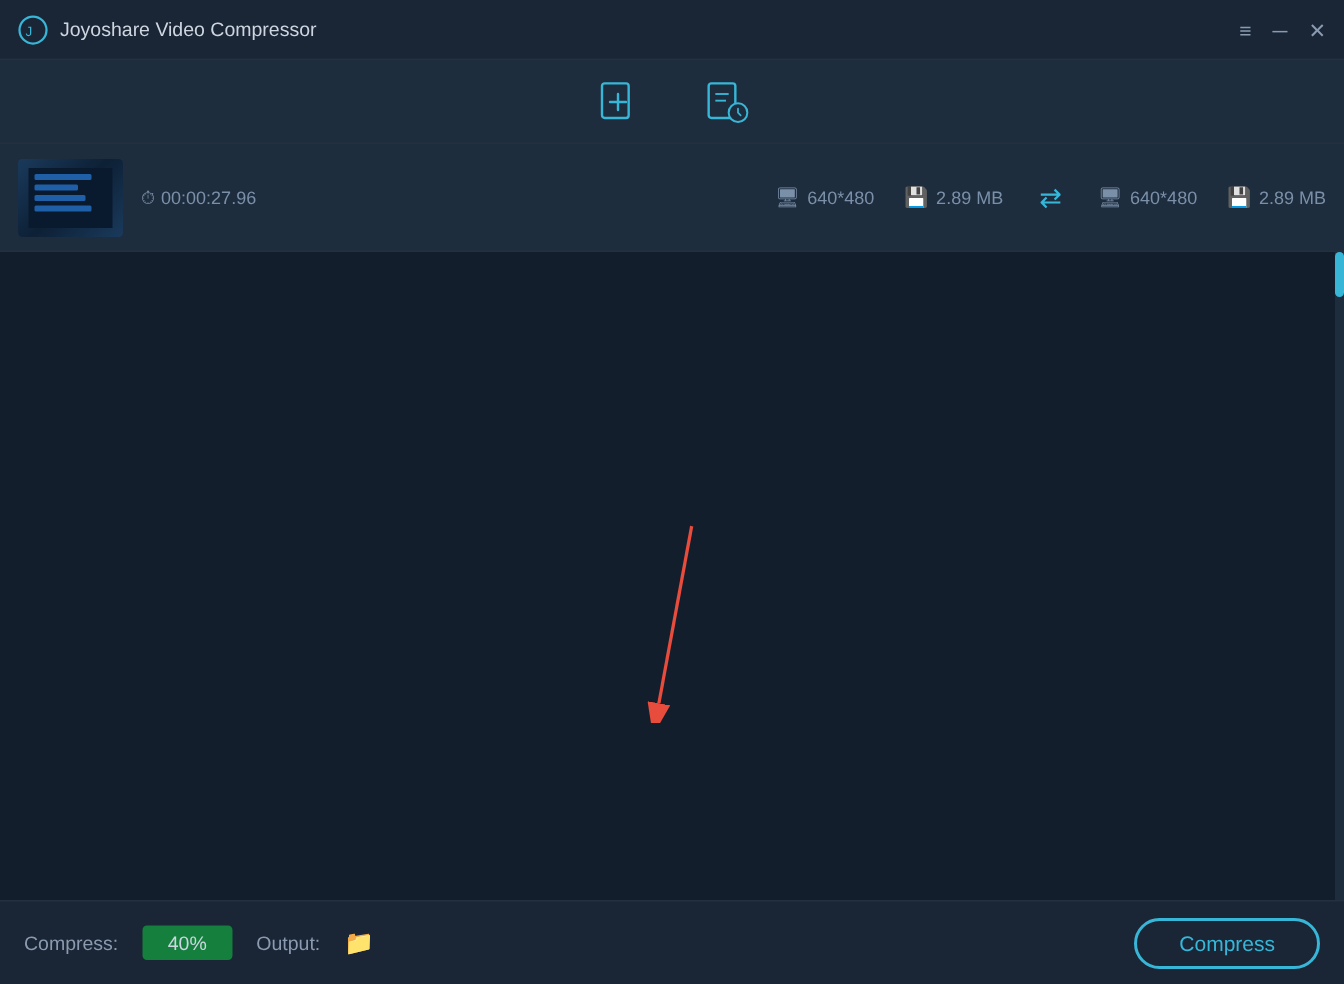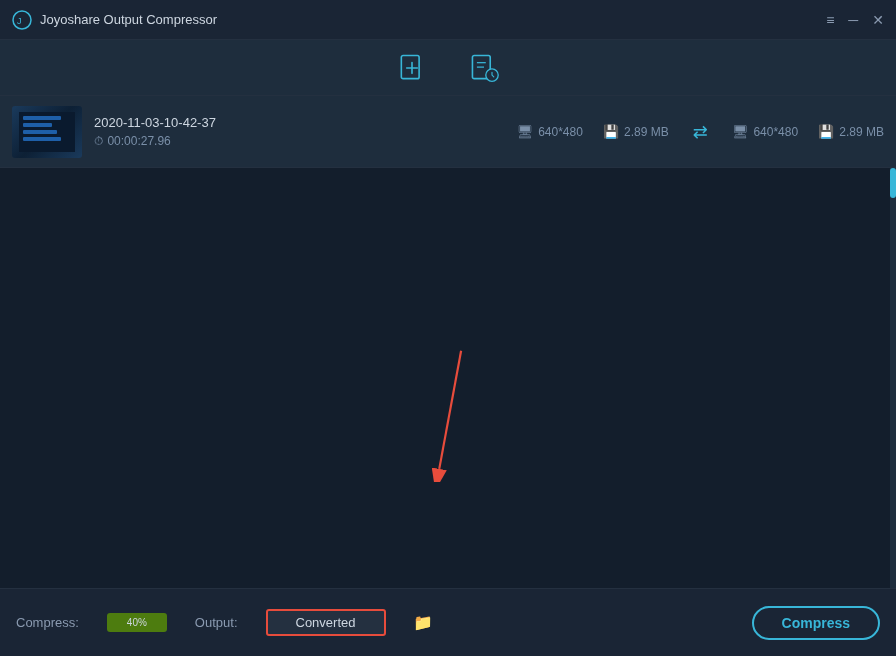--- a/index.html
+++ b/index.html
@@ -210,45 +210,45 @@
       align-items: center;
     }
 
     .arrow-svg {
       width: 120px;
       height: 140px;
     }
 
     
     .bottom-bar {
-      height: 68px;
+      height: 56px;
       background: #1a2535;
       border-top: 1px solid #243040;
       display: flex;
       align-items: center;
       padding: 0 16px;
-      gap: 28px;
+      gap: 16px;
       position: absolute;
       bottom: 0;
       left: 0;
       right: 0;
     }
 
     .bottom-label {
       font-size: 13px;
       color: #8a9ab0;
     }
 
     .compress-value {
-      background: #4d7c0f;
+      background: #15803d;
       border: none;
       border-radius: 3px;
       padding: 4px 10px;
       color: #cdd6e0;
-      font-size: 10px;
+      font-size: 13px;
       min-width: 60px;
       text-align: center;
     }
 
     .output-value {
       background: #243040;
       border: 2px solid #e74c3c;
       border-radius: 3px;
       padding: 4px 16px;
       color: #cdd6e0;
@@ -267,39 +267,38 @@
 
     .compress-btn {
       background: transparent;
       border: 2px solid #38b6d8;
       border-radius: 20px;
       padding: 7px 28px;
       color: #38b6d8;
       font-size: 14px;
       cursor: pointer;
       font-family: inherit;
-      font-weight: bold;
     }
 
     
     .output-highlight {
       border: 2px solid #e74c3c;
       border-radius: 3px;
     }
   </style>
 </head>
 <body>
 
 <div class="title-bar">
   <div class="title-bar-left">
     <svg class="app-logo" viewBox="0 0 20 20" fill="none">
       <circle cx="10" cy="10" r="9" stroke="#38b6d8" stroke-width="1.5"></circle>
       <text x="5" y="14" font-size="9" fill="#38b6d8" font-family="Arial">J</text>
     </svg>
-    <span class="app-title">Joyoshare Output Compressor</span>
+    <span class="app-title">Joyoshare Video Compressor</span>
   </div>
   <div class="title-bar-controls">
     <span class="title-bar-btn">≡</span>
     <span class="title-bar-btn">─</span>
     <span class="title-bar-btn close">✕</span>
   </div>
 </div>
 
 <div class="toolbar">
   <div class="toolbar-btn">
@@ -326,21 +325,20 @@
     <div class="thumbnail-inner">
       <div class="thumbnail-screen">
         <div class="thumb-bar w80"></div>
         <div class="thumb-bar w60"></div>
         <div class="thumb-bar w70"></div>
         <div class="thumb-bar w80"></div>
       </div>
     </div>
   </div>
   <div class="file-info">
-    <div class="file-name">2020-11-03-10-42-37</div>
     <div class="file-duration">
       <span>⏱</span>
       <span>00:00:27.96</span>
     </div>
   </div>
   <div class="file-meta">
     <div class="meta-item">
       <span class="meta-icon">🖥</span>
       <span>640*480</span>
     </div>
@@ -375,20 +373,19 @@
       <line x1="75" y1="10" x2="50" y2="145" stroke="#e74c3c" stroke-width="2.5" marker-end="url(#arrowhead)"></line>
     </svg>
   </div>
 </div>
 
 <div class="bottom-bar">
   <span class="bottom-label">Compress:</span>
   <div class="compress-value">40%</div>
 
   <span class="bottom-label">Output:</span>
-  <div class="output-value output-highlight">Converted</div>
 
   <span class="folder-icon-btn">📁</span>
 
   <div class="spacer"></div>
 
   <button class="compress-btn">Compress</button>
 </div>
 
 </body></html>

